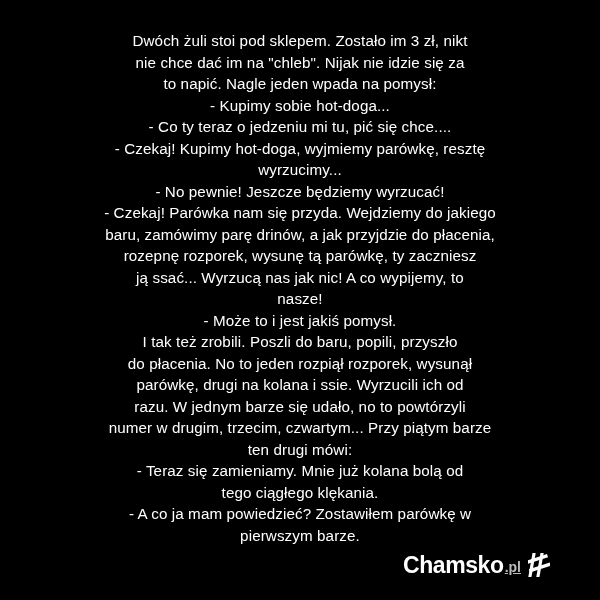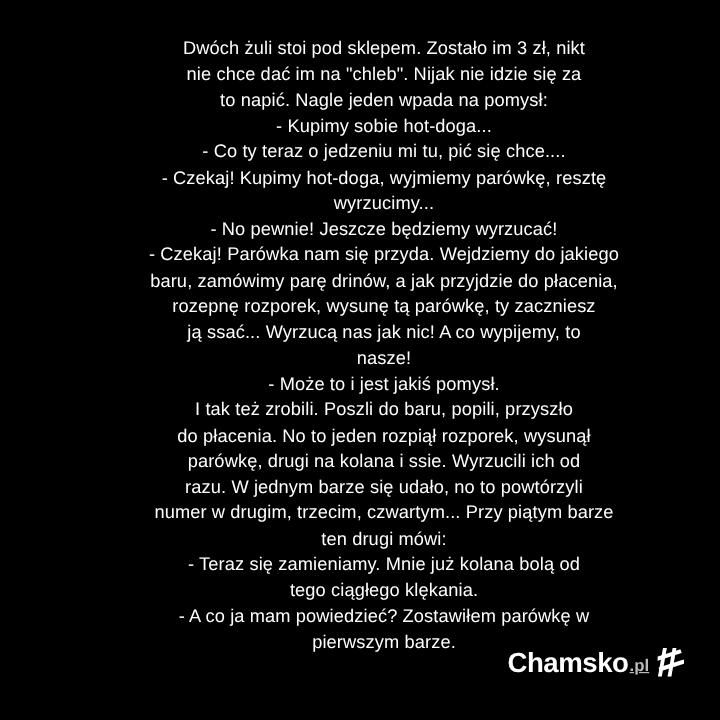--- a/index.html
+++ b/index.html
@@ -12,38 +12,37 @@
     background: #000000;
     font-family: "Liberation Sans", sans-serif;
     overflow: hidden;
   }
   .meme {
     position: relative;
     width: 564px;
     height: 600px;
     background: #000000;
     box-sizing: border-box;
-    margin-left: 20px;
   }
   .joke-text {
     position: absolute;
     top: 30px;
     left: 16px;
     width: 568px;
     text-align: center;
     color: #ffffff;
     font-size: 15.2px;
     line-height: 21.5px;
     white-space: pre-wrap;
     letter-spacing: 0.1px;
   }
   .watermark {
     position: absolute;
     right: 14px;
-    bottom: 33px;
+    bottom: 20px;
     display: flex;
     align-items: center;
     height: 30px;
   }
   .wm-text {
     color: #ffffff;
     font-size: 23px;
     font-weight: bold;
     letter-spacing: -0.4px;
     line-height: 23px;

